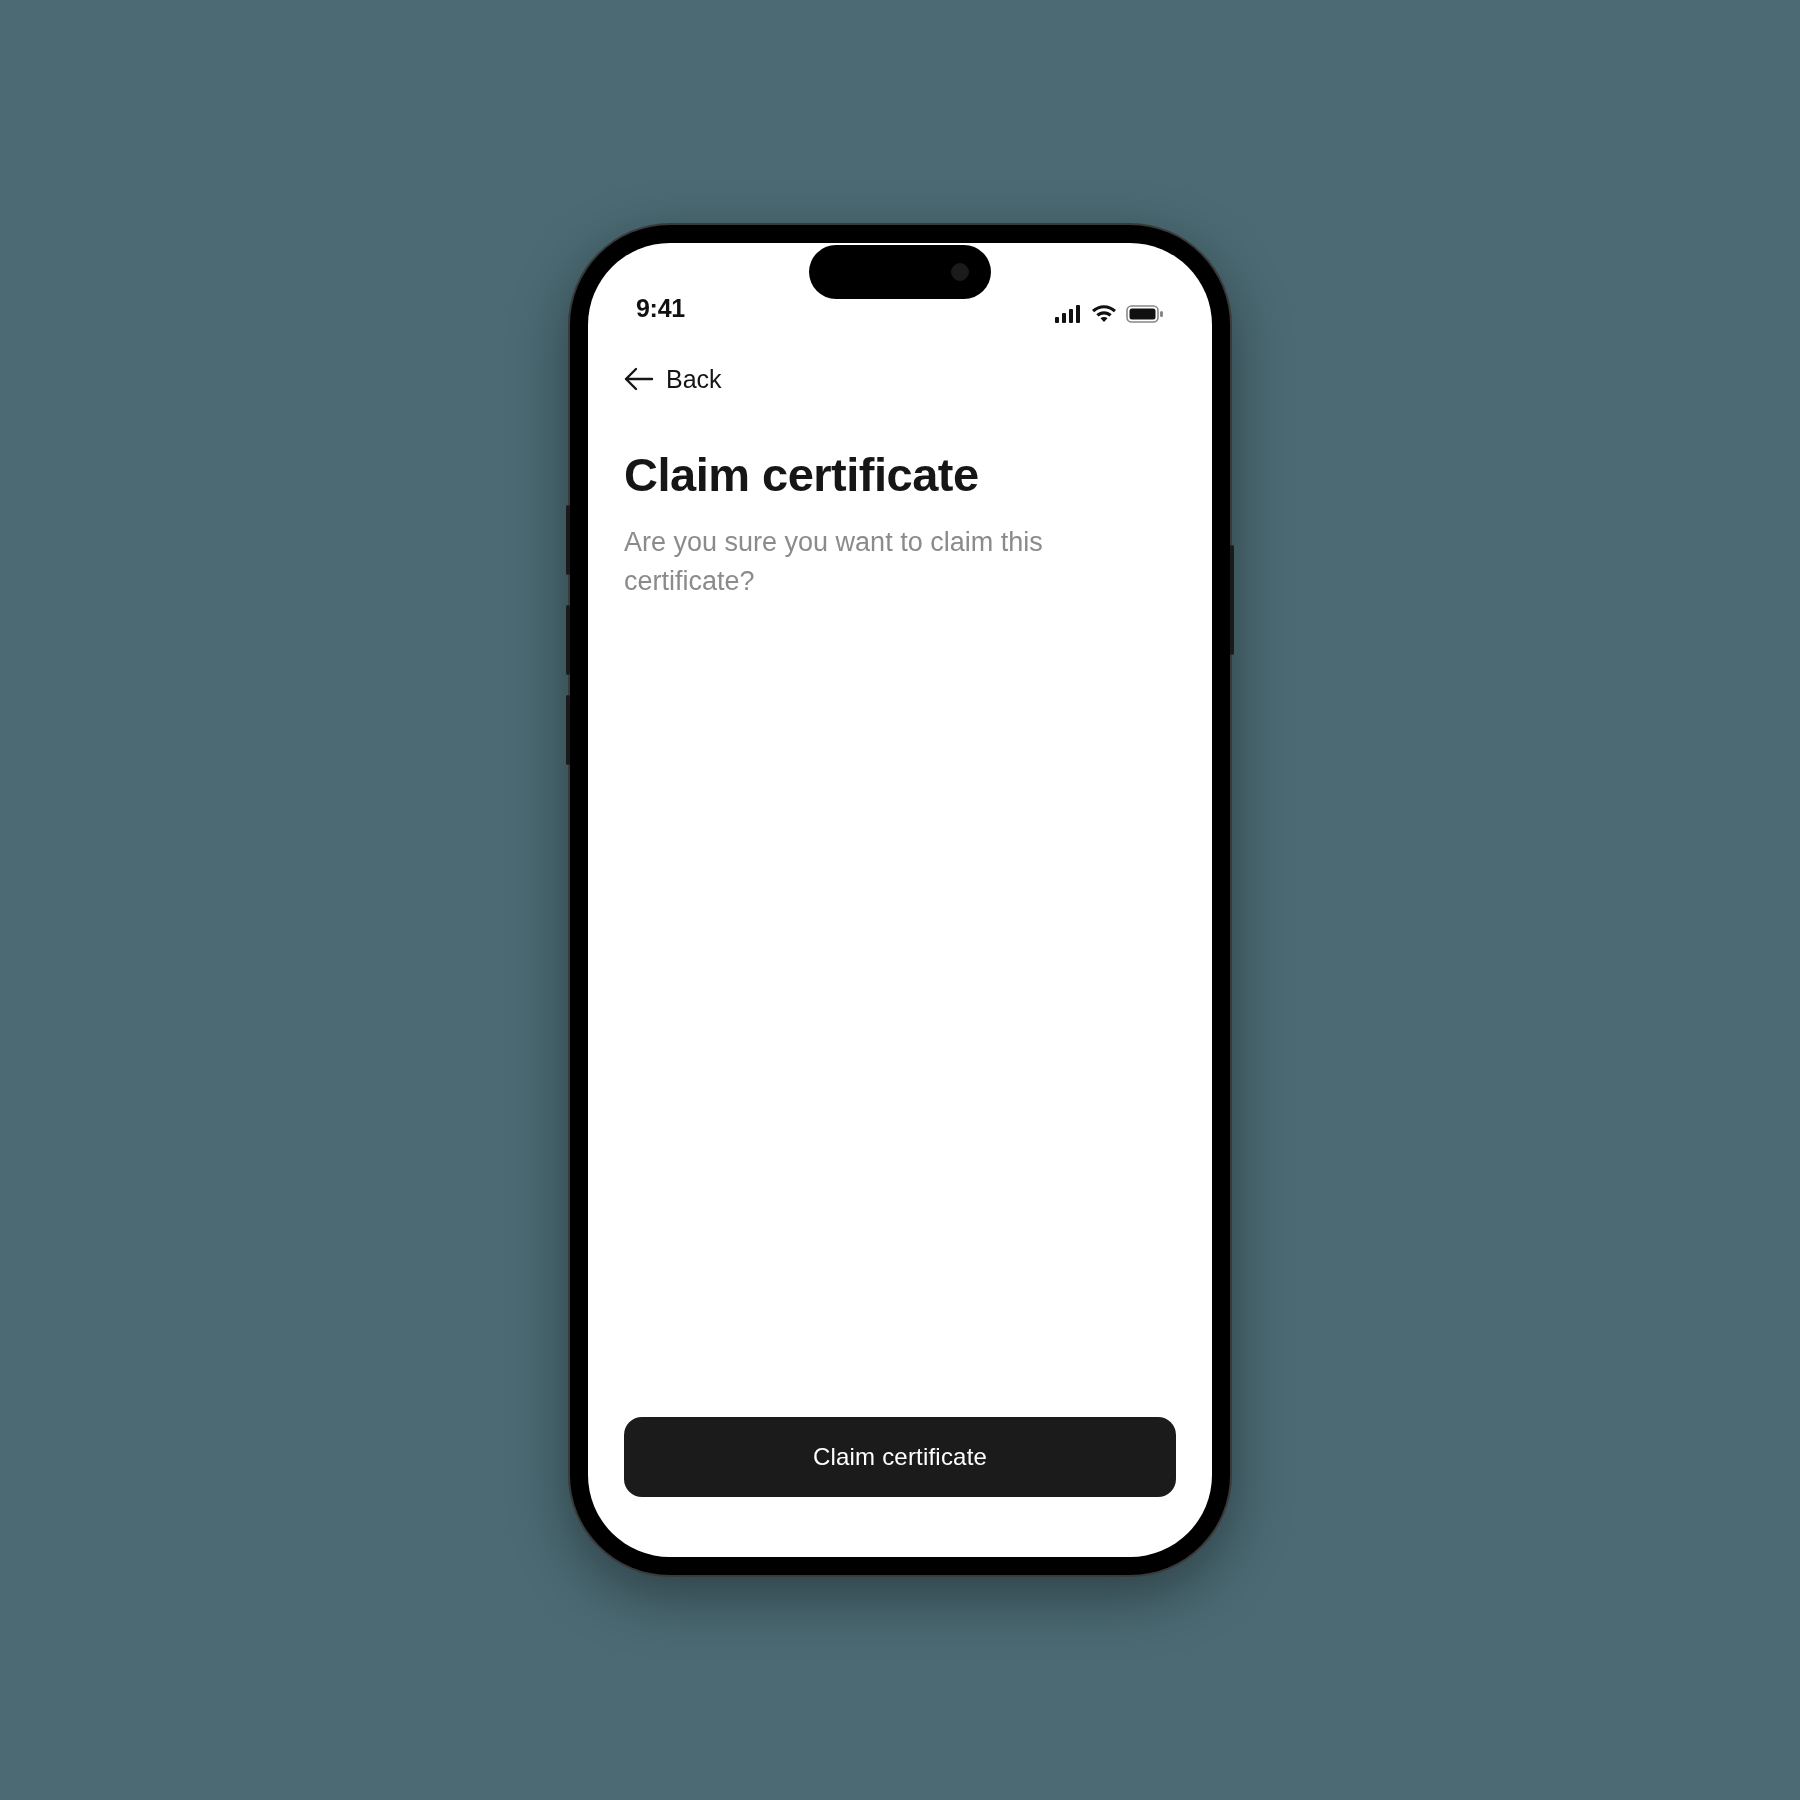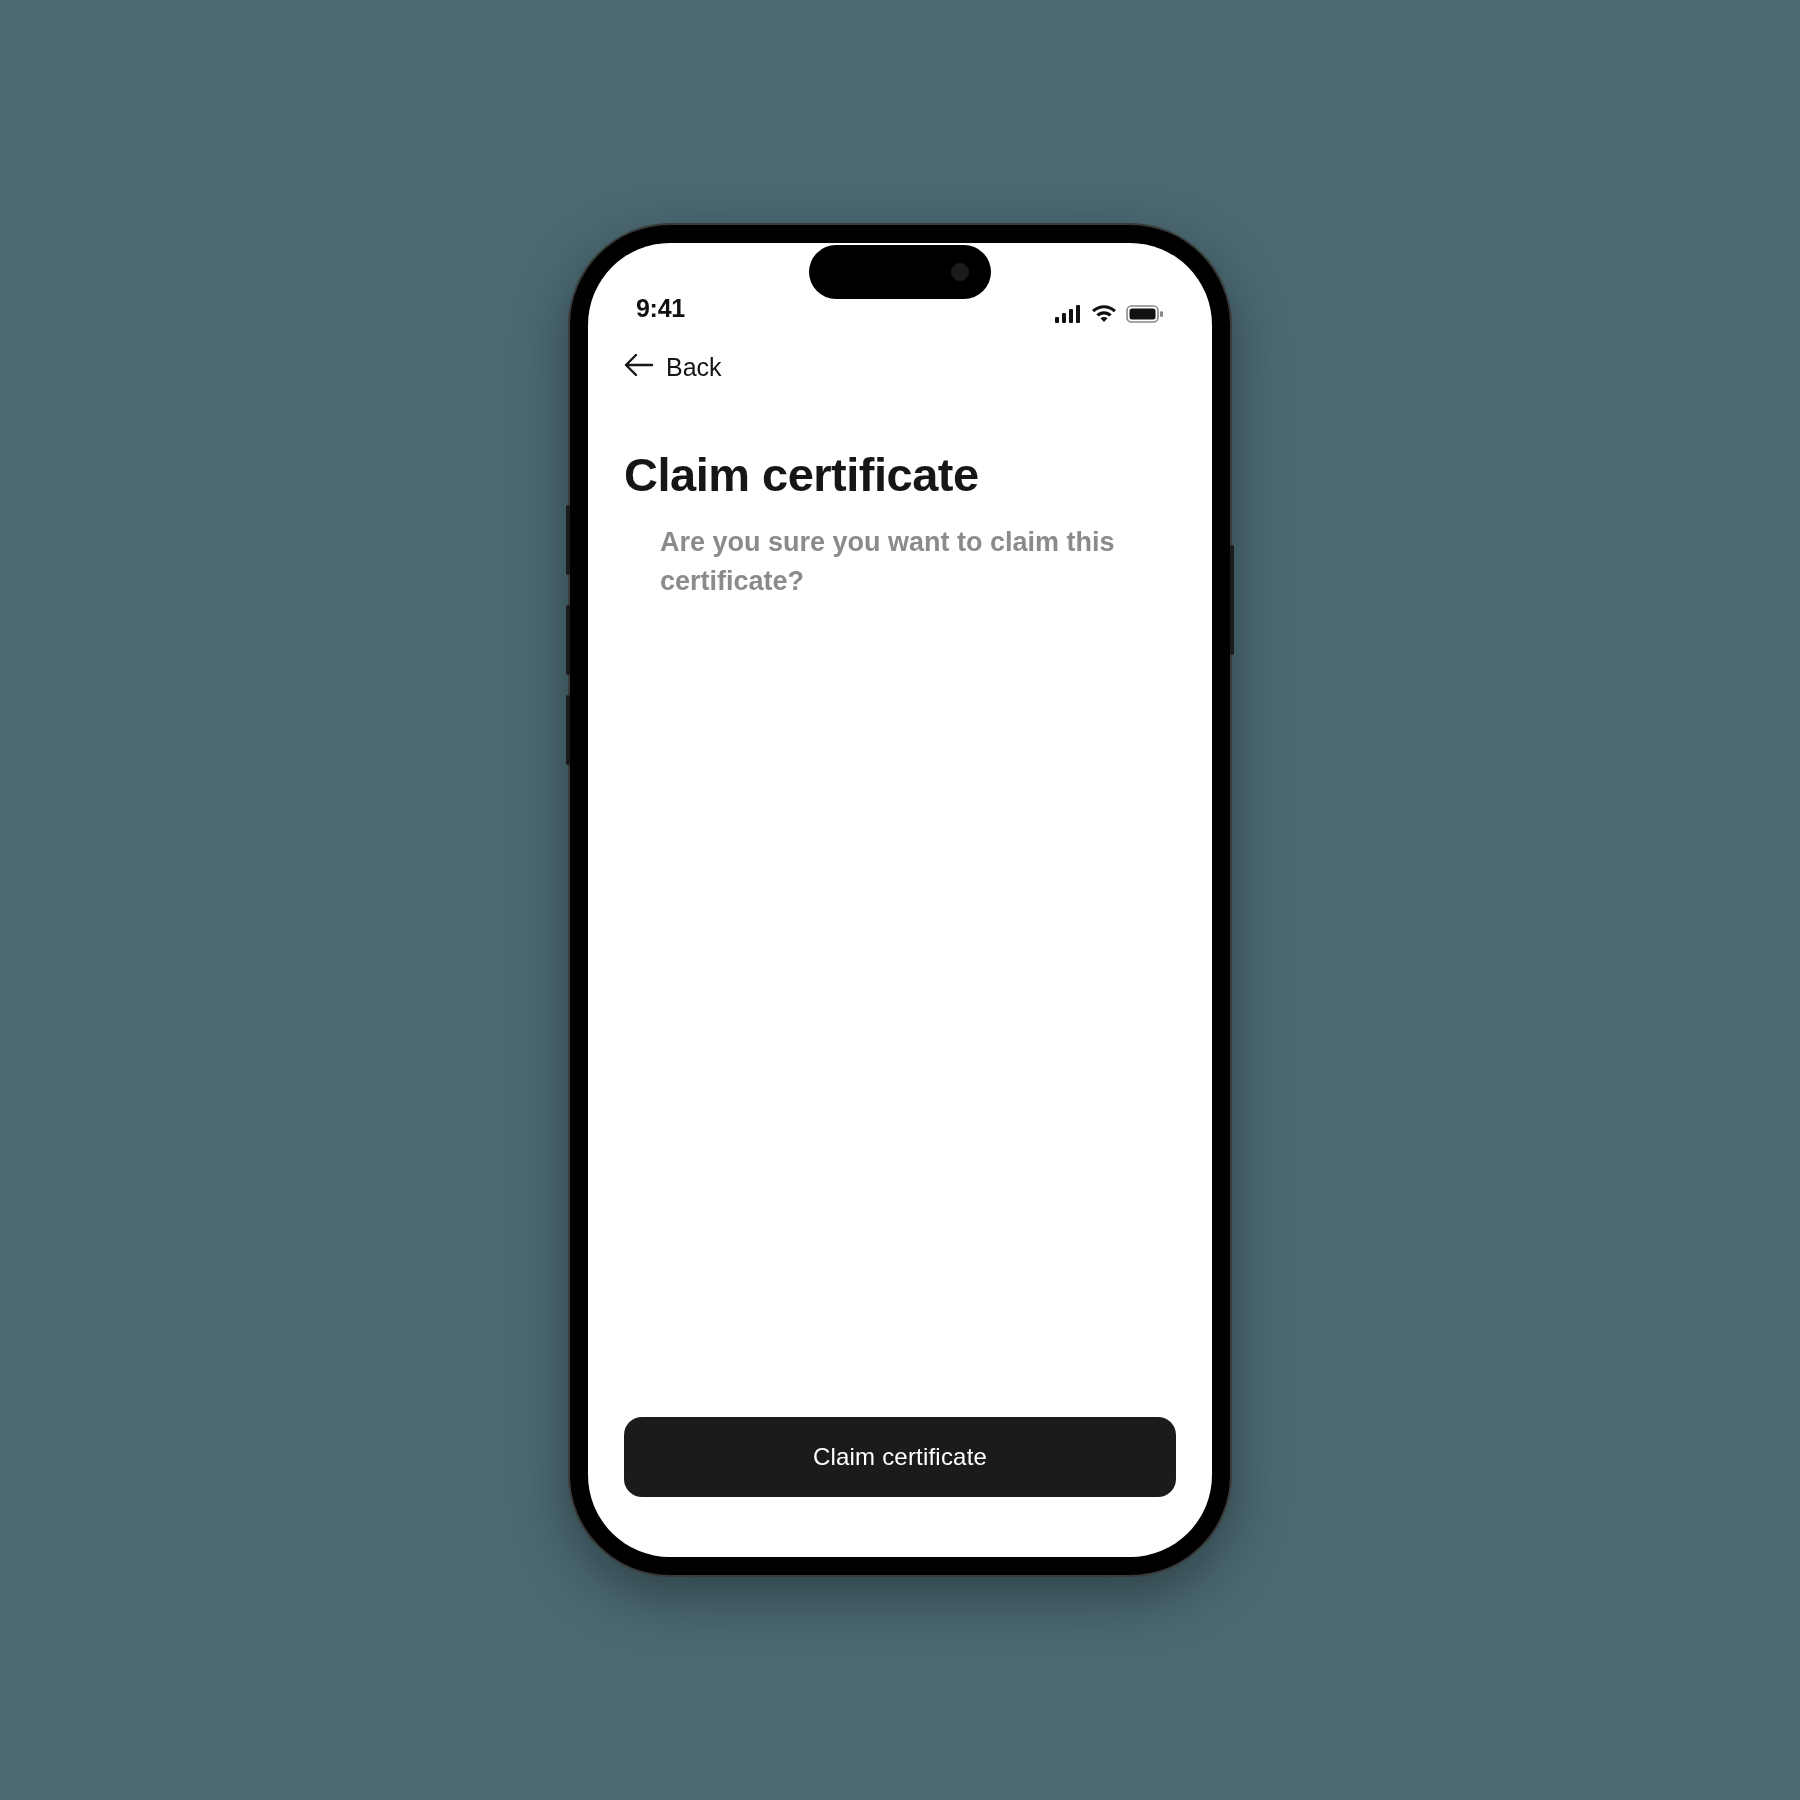--- a/index.html
+++ b/index.html
@@ -108,21 +108,21 @@
       align-items: center;
       gap: 9px;
     }
     .status-icons svg {
       display: block;
     }
 
     
     .nav {
       display: flex;
-      align-items: flex-start;
+      align-items: center;
       gap: 12px;
       padding: 12px 36px 0 36px;
       height: 64px;
       flex-shrink: 0;
     }
     .nav .arrow {
       width: 30px;
       height: 24px;
     }
     .nav-label {
@@ -139,25 +139,24 @@
     .page-title {
       font-size: 47px;
       font-weight: 600;
       color: #161616;
       letter-spacing: -0.5px;
       line-height: 1.1;
       margin-bottom: 22px;
     }
     .page-subtitle {
       font-size: 27px;
-      font-weight: 700;
+      font-weight: 400;
       color: #8b8b8b;
       line-height: 1.45;
       max-width: 520px;
-      margin-left: 36px;
     }
 
     
     .footer {
       padding: 0 36px 60px 36px;
       flex-shrink: 0;
     }
     .primary-btn {
       width: 100%;
       height: 80px;

